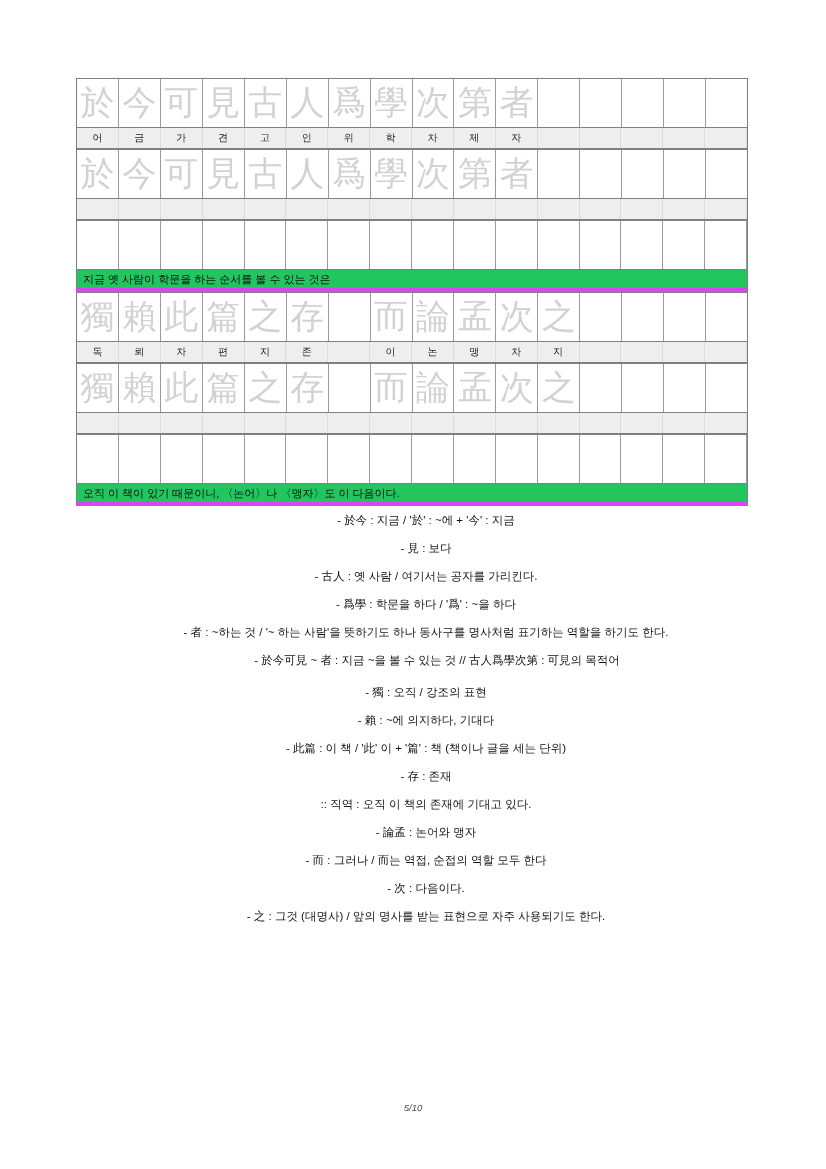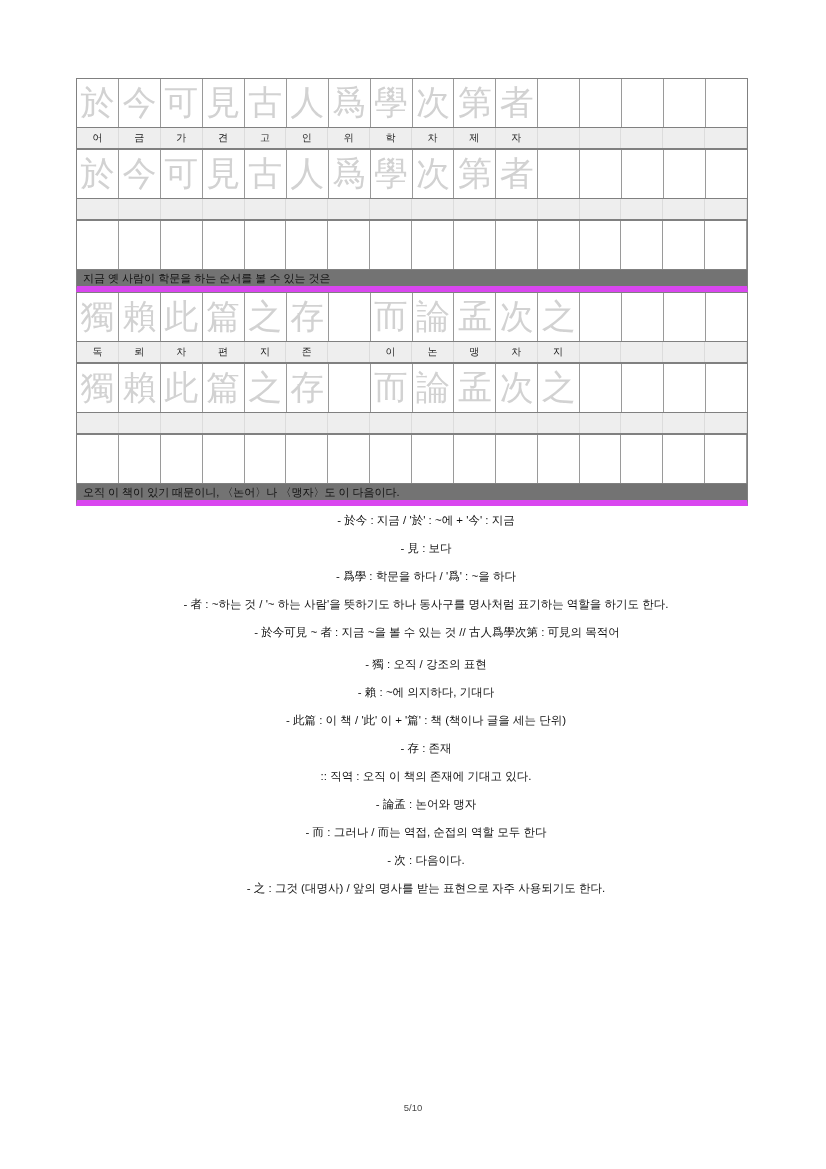--- a/index.html
+++ b/index.html
@@ -57,22 +57,22 @@
     background: #eeeeee;
     border-bottom: 1px solid #808080;
   }
   .row.blank-gray {
     height: 21px;
     background: #eeeeee;
     border-bottom: 1px solid #808080;
   }
   .row.translation {
     height: 22px;
-    background: #737373;
-    border-bottom: 6px solid #d946ef;
+    background: #22c55e;
+    border-bottom: 4px solid #d946ef;
     align-items: center;
   }
 
   .cell {
     flex: 1 1 0;
     box-sizing: border-box;
     border-right: 1px solid #9a9a9a;
     display: flex;
     align-items: center;
     justify-content: center;
@@ -126,20 +126,21 @@
   .note-line.indent-0 { padding-left: 14px; }
   .note-line.gap-before { margin-top: 20px; }
 
   
   .footer {
     position: absolute;
     left: 0;
     top: 1097px;
     width: 826px;
     text-align: center;
+    font-style: italic;
   }
   .page-number {
     font-size: 9.5px;
     color: #4a4a4a;
   }
 </style>
 </head>
 <body>
 
 <div class="page">
@@ -333,20 +334,21 @@
         </div>
         <div class="row translation">
           <span class="translation-text">오직 이 책이 있기 때문이니, 〈논어〉나 〈맹자〉도 이 다음이다.</span>
         </div>
       </div>
     </div>
 
   <div class="notes">
       <div class="note-line indent-0">- 於今 : 지금 / '於' : ~에 + '今' : 지금</div>
       <div class="note-line indent-0">- 見 : 보다</div>
+      <div class="note-line indent-0">- 古人 : 옛 사람 / 여기서는 공자를 가리킨다.</div>
       <div class="note-line indent-0">- 爲學 : 학문을 하다 / '爲' : ~을 하다</div>
       <div class="note-line indent-0">- 者 : ~하는 것 / '~ 하는 사람'을 뜻하기도 하나 동사구를 명사처럼 표기하는 역할을 하기도 한다.</div>
       <div class="note-line indent-2">- 於今可見 ~ 者 : 지금 ~을 볼 수 있는 것  // 古人爲學次第 : 可見의 목적어</div>
       <div class="note-line indent-0 gap-before">- 獨 : 오직 / 강조의 표현</div>
       <div class="note-line indent-0">- 賴 : ~에 의지하다, 기대다</div>
       <div class="note-line indent-0">- 此篇 : 이 책 / '此' 이 + '篇' : 책 (책이나 글을 세는 단위)</div>
       <div class="note-line indent-0">- 存 : 존재</div>
       <div class="note-line indent-0">:: 직역 : 오직 이 책의 존재에 기대고 있다.</div>
       <div class="note-line indent-0">- 論孟 : 논어와 맹자</div>
       <div class="note-line indent-0">- 而 : 그러나 / 而는 역접, 순접의 역할 모두 한다</div>

